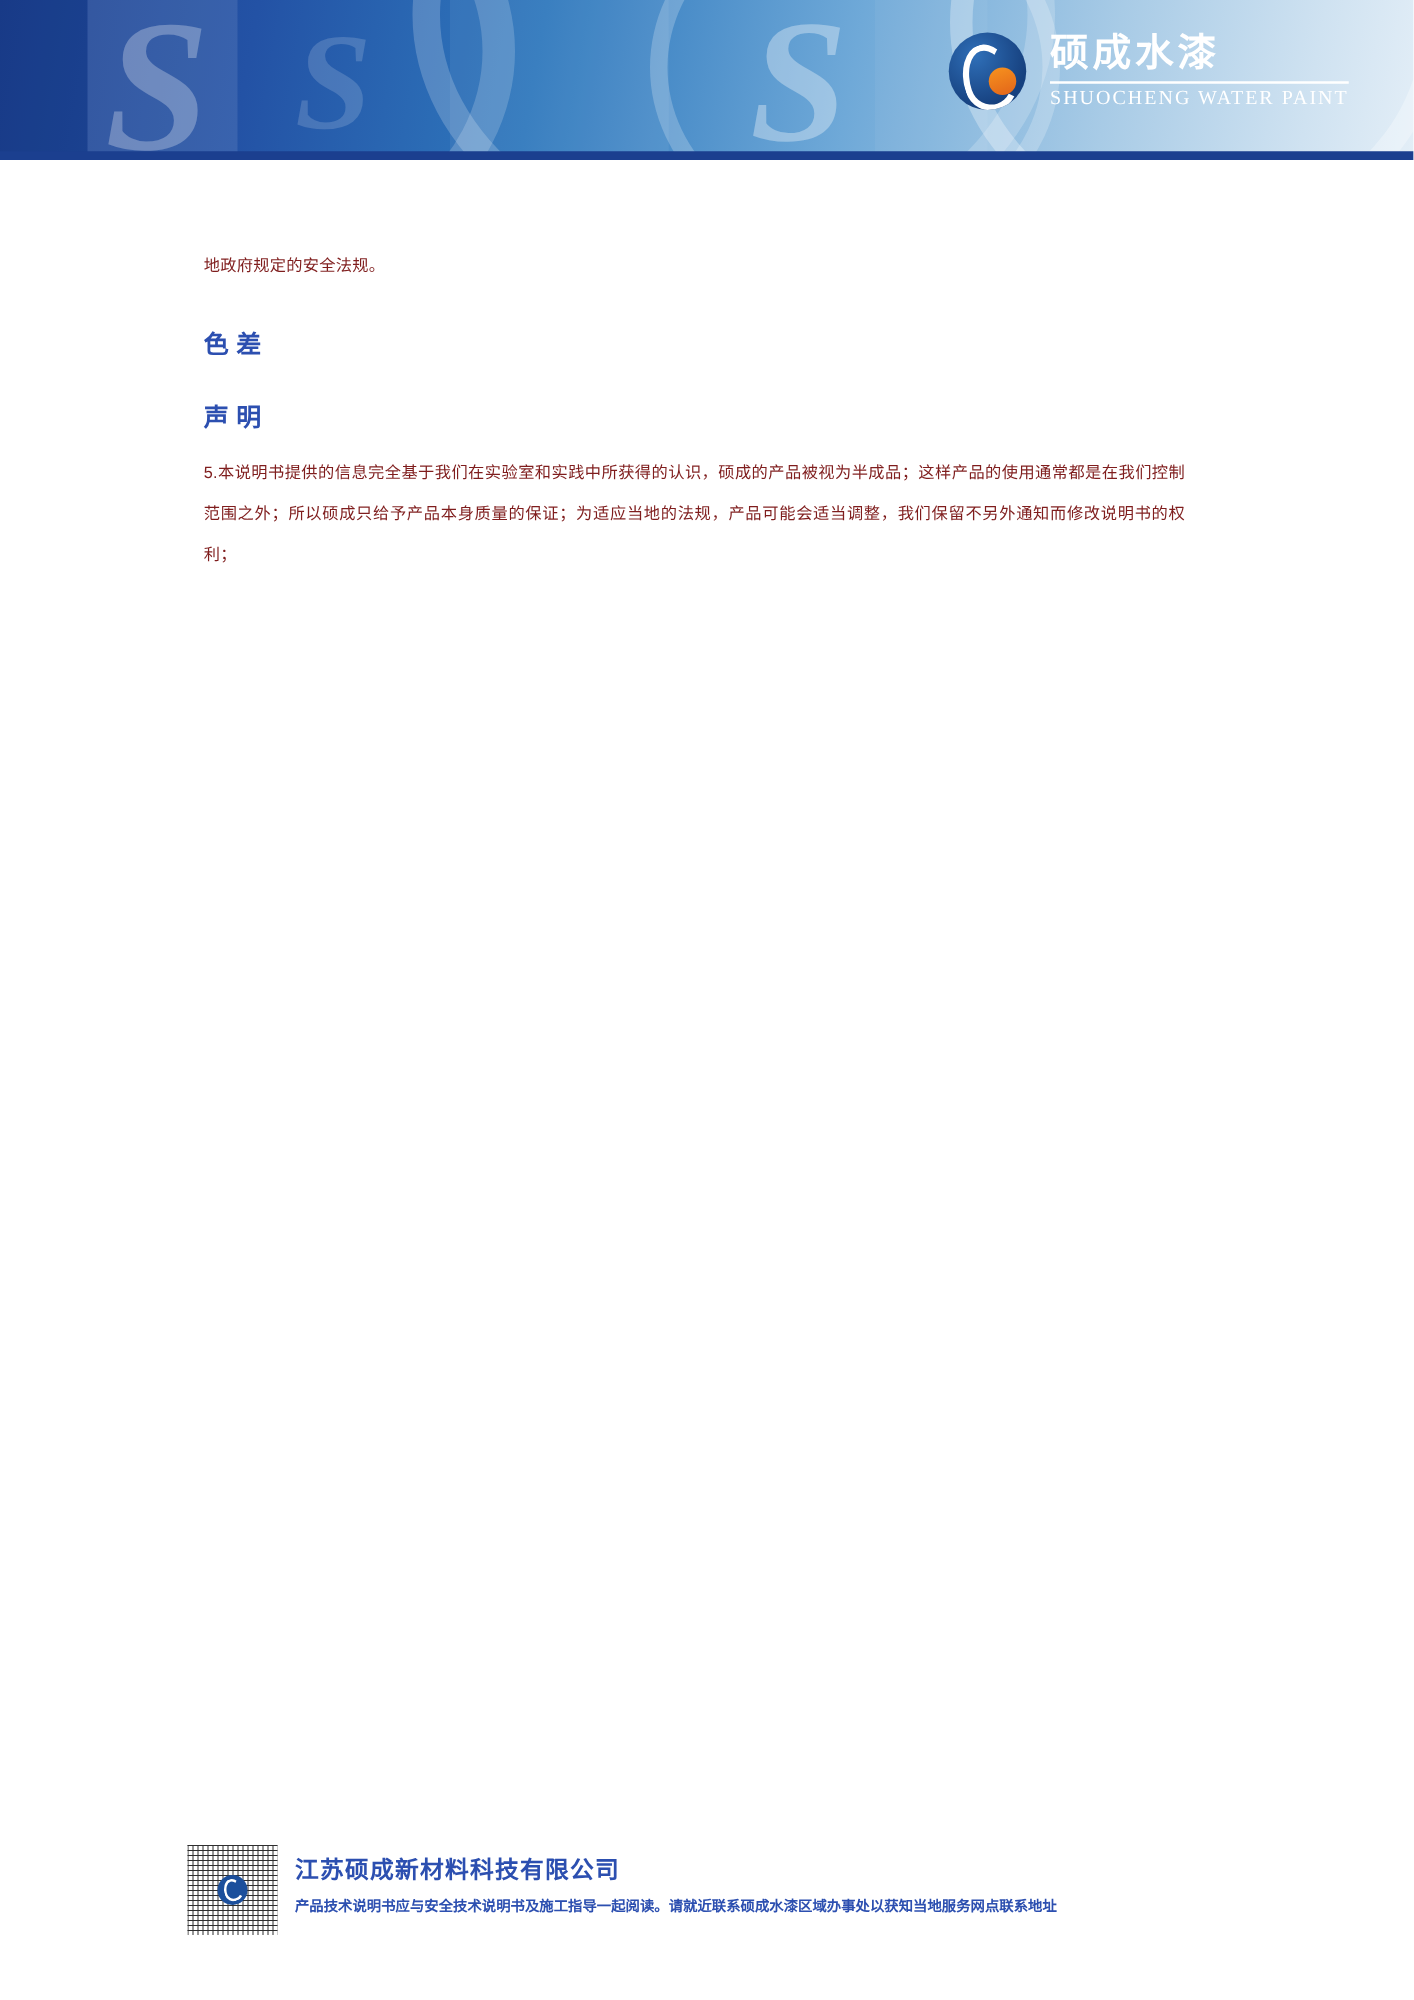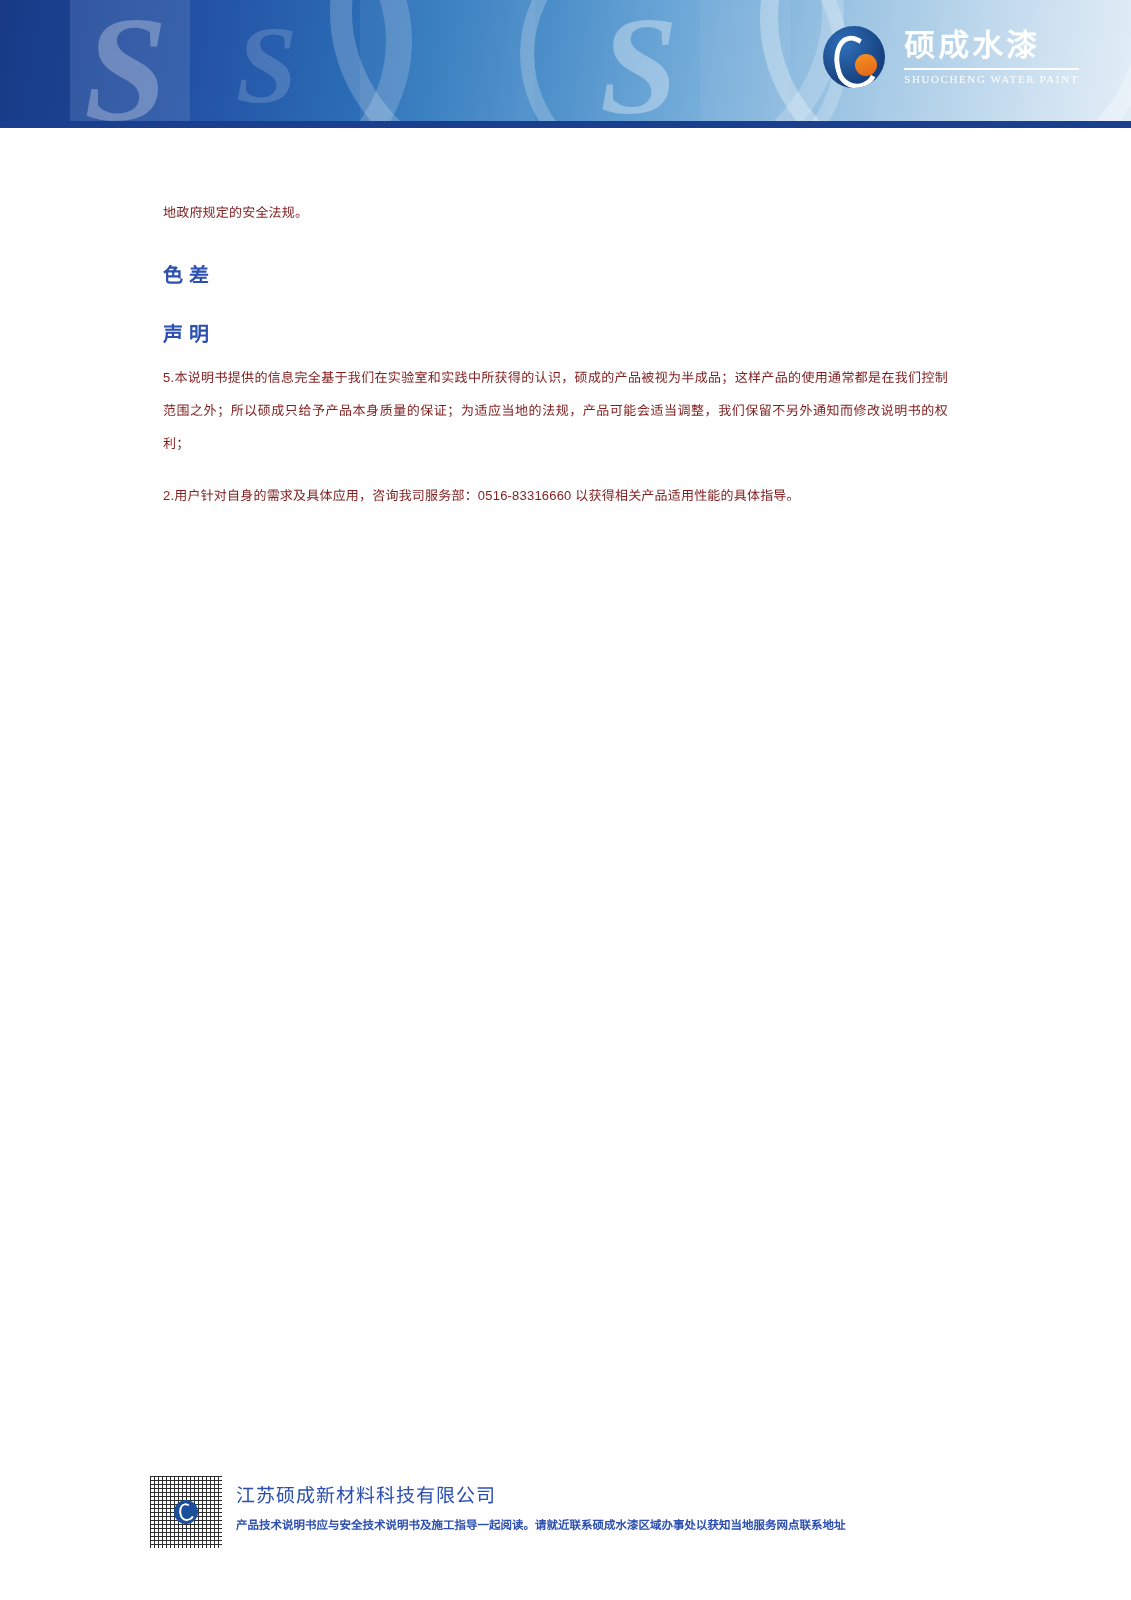--- a/index.html
+++ b/index.html
@@ -112,21 +112,21 @@
     line-height: 1.1;
     white-space: nowrap;
   }
   .logo-rule {
     height: 2px;
     background: #ffffff;
     margin: 4px 0 3px 0;
   }
   .logo-en {
     font-family: "Liberation Serif", serif;
-    font-size: 11px;
+    font-size: 16px;
     color: #ffffff;
     letter-spacing: 1.6px;
     white-space: nowrap;
     text-align: right;
   }
 
   
   .content {
     position: absolute;
     left: 163px;
@@ -209,21 +209,21 @@
     border-right-color: transparent;
     border-radius: 50% 50% 50% 50% / 60% 60% 40% 40%;
     transform: rotate(-18deg);
   }
   .footer-texts {
     padding-top: 4px;
   }
   .company {
     font-size: 19px;
     color: #2c4fb0;
-    font-weight: normal;
+    font-weight: bold;
     letter-spacing: 1px;
     margin-bottom: 9px;
   }
   .footer-note {
     font-size: 11.5px;
     color: #2c4fb0;
     font-weight: bold;
     line-height: 1.65;
     max-width: 700px;
     text-align: right;
@@ -266,21 +266,20 @@
   </div>
 
   <div class="content">
 
     <p class="para">地政府规定的安全法规。</p>
 
     <div class="section-title spaced">色差</div>
 
     <div class="section-title spaced">声明</div>
     <p class="para">5.本说明书提供的信息完全基于我们在实验室和实践中所获得的认识，硕成的产品被视为半成品；这样产品的使用通常都是在我们控制范围之外；所以硕成只给予产品本身质量的保证；为适应当地的法规，产品可能会适当调整，我们保留不另外通知而修改说明书的权利；</p>
-    <p class="para block-gap">2.用户针对自身的需求及具体应用，咨询我司服务部：0516-83316660 以获得相关产品适用性能的具体指导。</p>
 
   </div>
 
   <div class="footer">
     <div class="footer-inner">
 
       <div class="qr">
         <div class="qrgrid"></div>
         <div class="qr-center">
           <div class="mini"></div>

